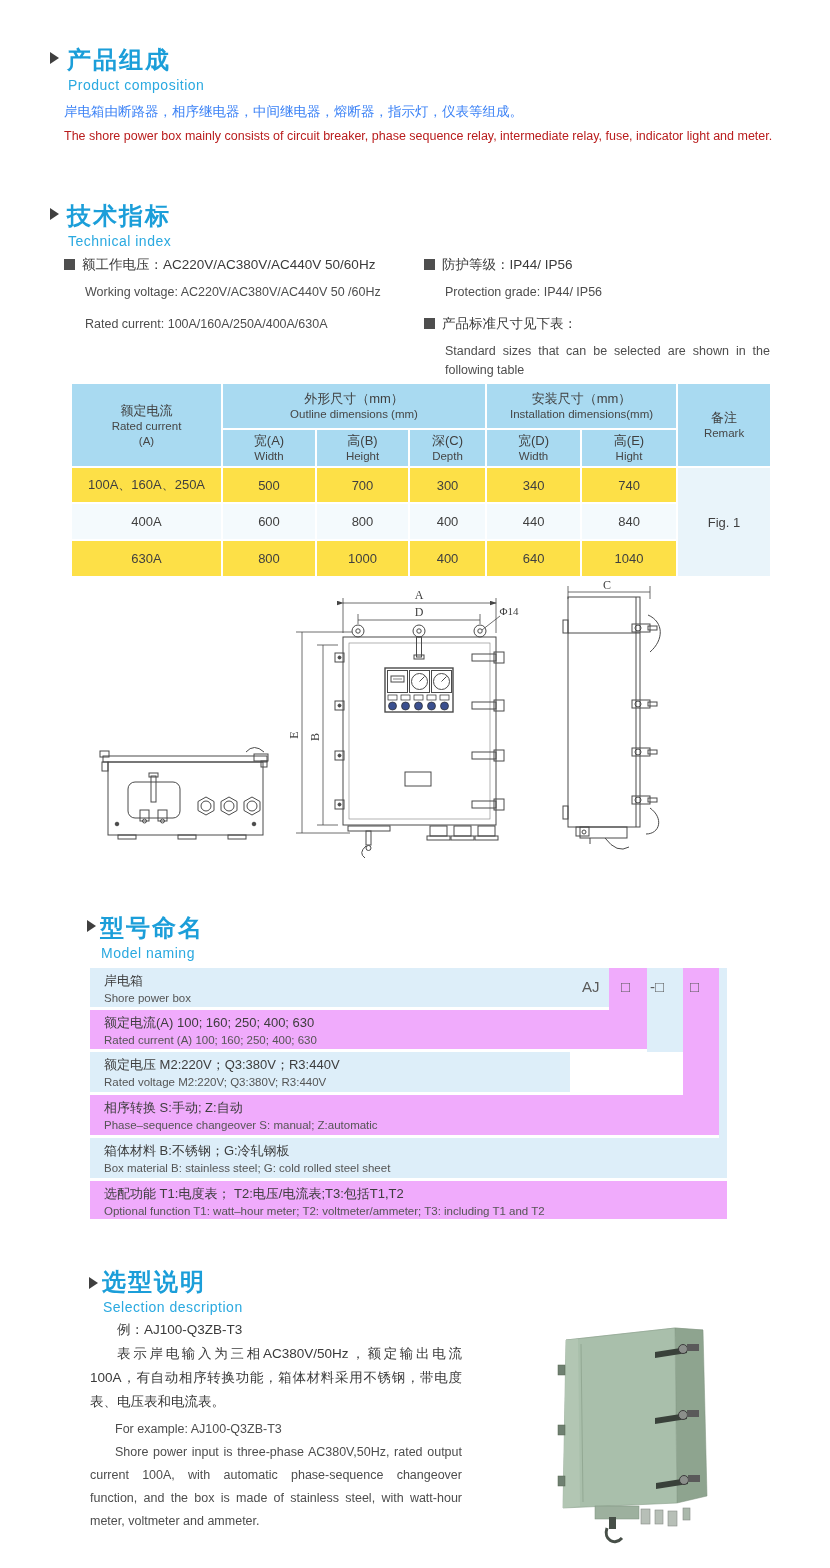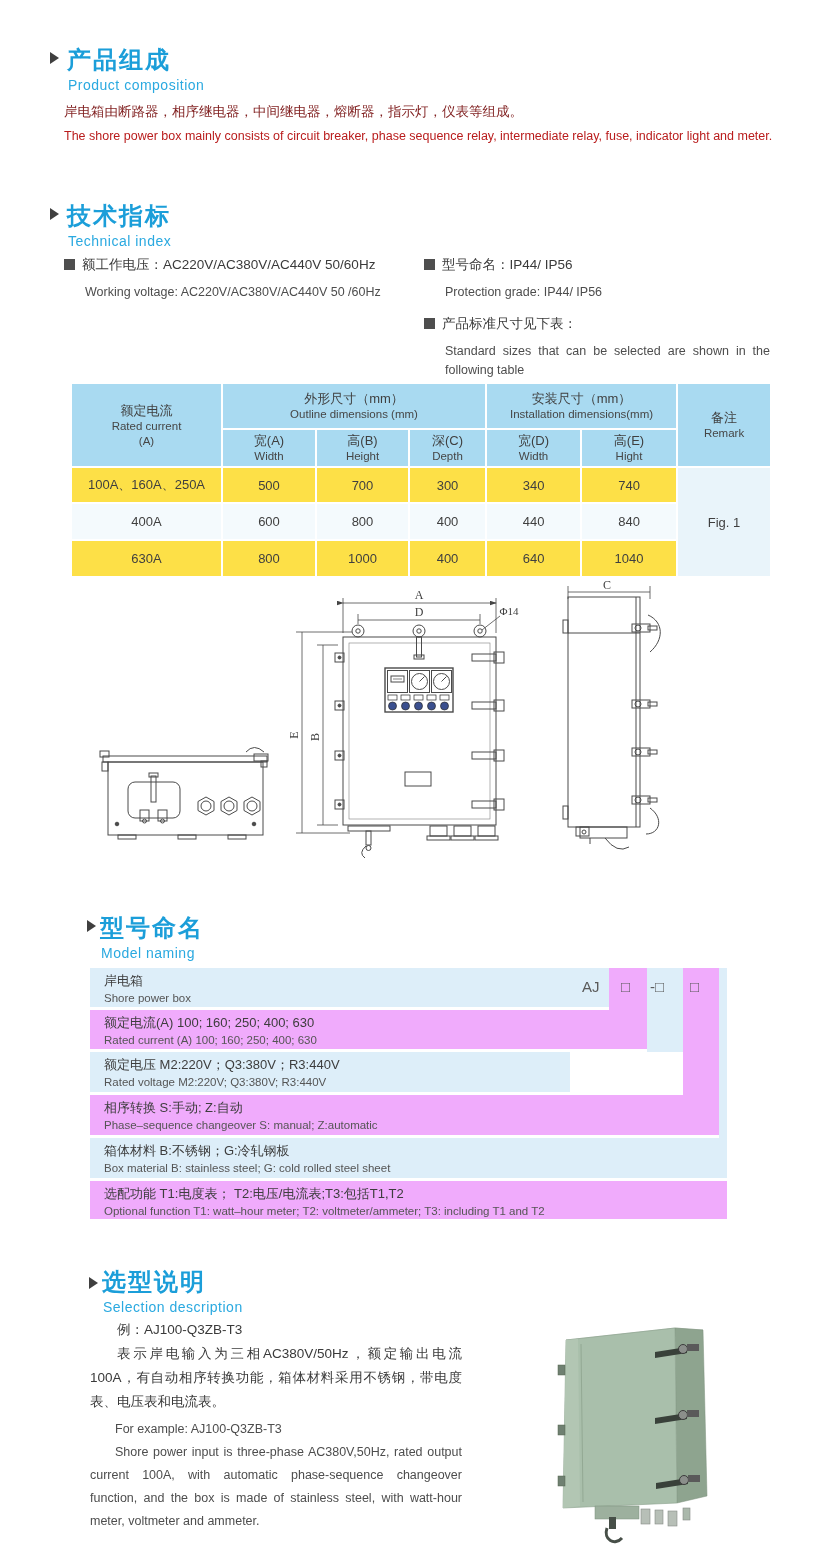--- a/index.html
+++ b/index.html
@@ -4,21 +4,21 @@
 <style>
   html,body{margin:0;padding:0;background:#fff;}
   #page{position:relative;width:830px;height:1568px;background:#ffffff;overflow:hidden;
         font-family:"Liberation Sans","DejaVu Sans",sans-serif;color:#3c3c3c;}
   .abs{position:absolute;}
   
   .sec-arrow{width:0;height:0;border-left:9px solid #3f3f3f;border-top:6px solid transparent;border-bottom:6px solid transparent;}
   .sec-title{font-size:24px;font-weight:bold;color:#1b9ed9;letter-spacing:2px;}
   .sec-sub{font-size:14px;color:#2aa9e0;letter-spacing:0.5px;}
   
-  .body-cn{font-size:13.5px;color:#7f1d1d;}
+  .body-cn{font-size:13.5px;color:#3b82f6;}
   .body-en{font-size:12.5px;color:#b91c1c;}
   
   .spec-item{margin-bottom:10px;}
   .spec-cn{font-size:13.5px;color:#3a3a3a;margin-bottom:9px;}
   .bullet{display:inline-block;width:11px;height:11px;background:#4e4e4e;margin-right:7px;vertical-align:-1px;}
   .spec-en{font-size:12.5px;color:#4d4d4d;margin:0 0 13px 21px;line-height:19px;text-align:justify;}
   
   table.size{border-collapse:collapse;table-layout:fixed;width:700px;font-size:13px;color:#3f3f3f;}
   table.size td,table.size th{border:2px solid #ffffff;text-align:center;vertical-align:middle;font-weight:normal;padding:0;}
   table.size th{background:#a9daf1;}
@@ -61,25 +61,26 @@
     </div>
   <div class="abs sec-title" style="left:67px;top:200px;">技术指标</div>
   <div class="abs sec-sub" style="left:68px;top:233px;">Technical index</div>
 
   <div class="abs" style="left:64px;top:256px;width:356px;">
     <div class="spec-item">
       <div class="spec-cn"><span class="bullet"></span><span>额工作电压：AC220V/AC380V/AC440V  50/60Hz</span></div>
       <div class="spec-en">Working voltage: AC220V/AC380V/AC440V 50 /60Hz</div>
     </div>
     <div class="spec-item">
+      <div class="spec-en">Rated current: 100A/160A/250A/400A/630A</div>
     </div>
   </div>
   <div class="abs" style="left:424px;top:256px;width:346px;">
     <div class="spec-item">
-      <div class="spec-cn"><span class="bullet"></span><span>型号命名：IP44/ IP56</span></div>
+      <div class="spec-cn"><span class="bullet"></span><span>防护等级：IP44/ IP56</span></div>
       <div class="spec-en">Protection grade: IP44/ IP56</div>
     </div>
     <div class="spec-item">
       <div class="spec-cn"><span class="bullet"></span><span>产品标准尺寸见下表：</span></div>
       <div class="spec-en" style="width:325px;">Standard sizes that can be selected are shown in the following table</div>
     </div>
   </div>
 
   <div class="abs" style="left:70px;top:382px;">
     <table class="size">

